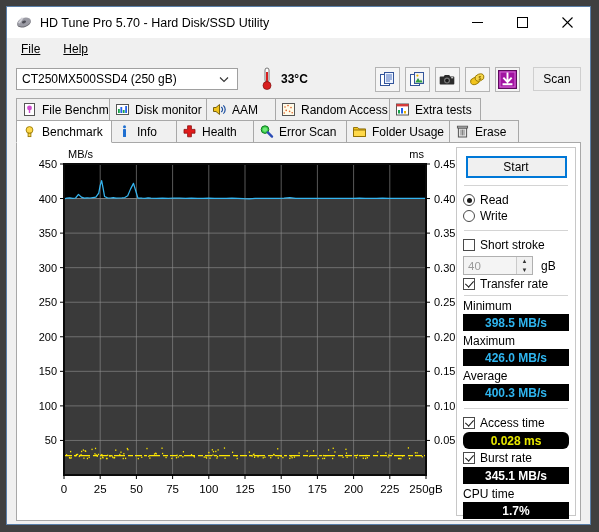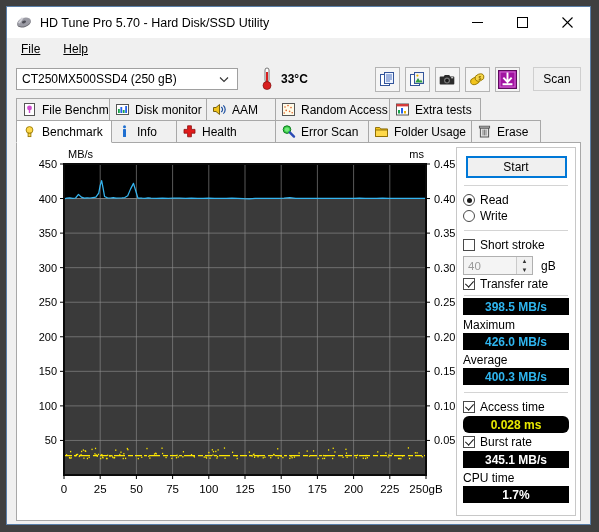--- a/index.html
+++ b/index.html
@@ -310,21 +310,21 @@
         <div class="tab" style="width:66px">
           <span class="ticon">
             <svg width="15" height="15" viewBox="0 0 15 15">
               <circle cx="7.5" cy="2.8" r="1.5" fill="#1f6fd0"></circle>
               <rect x="6" y="5" width="3" height="8" rx="0.6" fill="#1f6fd0"></rect>
             </svg>
           </span>
           <span>Info</span>
         </div>
 
-        <div class="tab" style="width:100px">
+        <div class="tab" style="width:78px">
           <span class="ticon">
             <svg width="15" height="15" viewBox="0 0 15 15">
               <path d="M5.6 1.8 h3.8 v3.6 h3.6 v3.8 h-3.6 v3.6 h-3.8 v-3.6 h-3.6 v-3.8 h3.6 z" fill="#e01b1b" stroke="#8d0d0d" stroke-width="0.8"></path>
             </svg>
           </span>
           <span>Health</span>
         </div>
 
         <div class="tab" style="width:94px">
           <span class="ticon">
@@ -631,20 +631,21 @@
           <span class="gb">gB</span>
         </div>
 
         <div class="check-row">
           <span class="chk on"></span>
           <span>Transfer rate</span>
         </div>
 
         <div class="sep" style="margin:4px 1px 2px 1px"></div>
 
+        <div class="lbl">Minimum</div>
         <div class="val cyan">398.5 MB/s</div>
 
         <div class="lbl">Maximum</div>
         <div class="val cyan">426.0 MB/s</div>
 
         <div class="lbl">Average</div>
         <div class="val cyan">400.3 MB/s</div>
 
         <div class="sep"></div>
 

